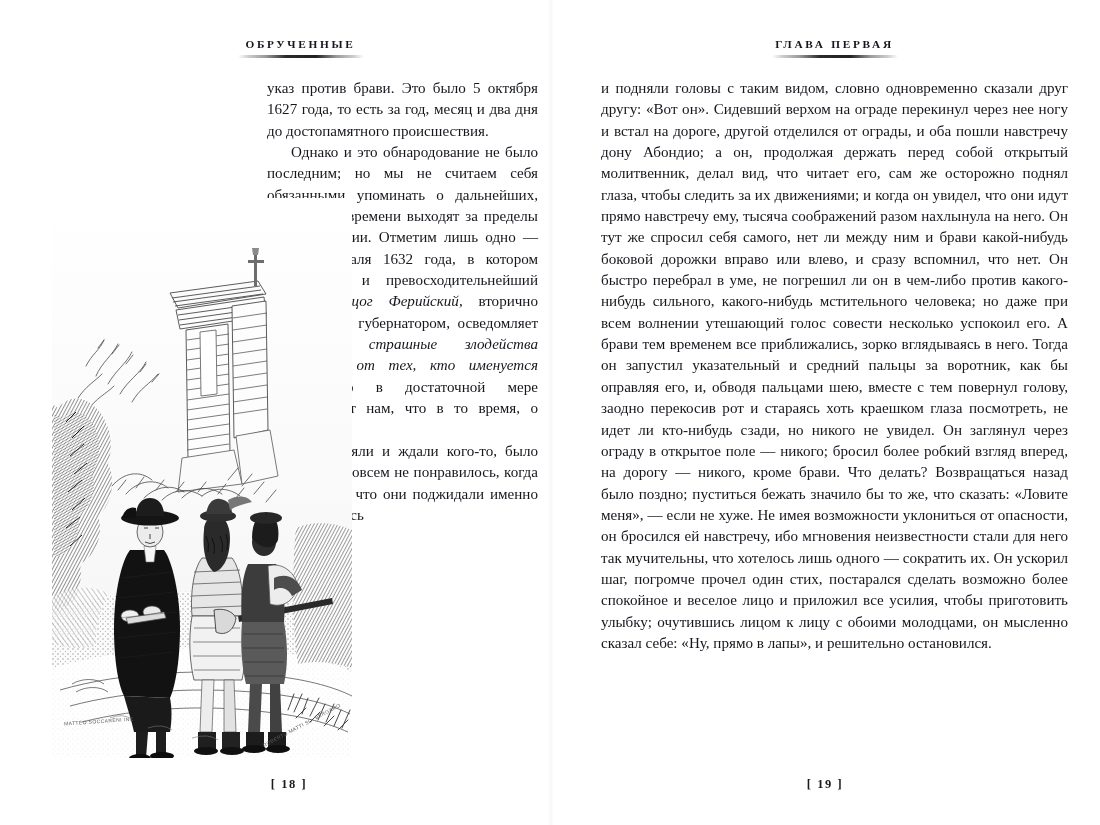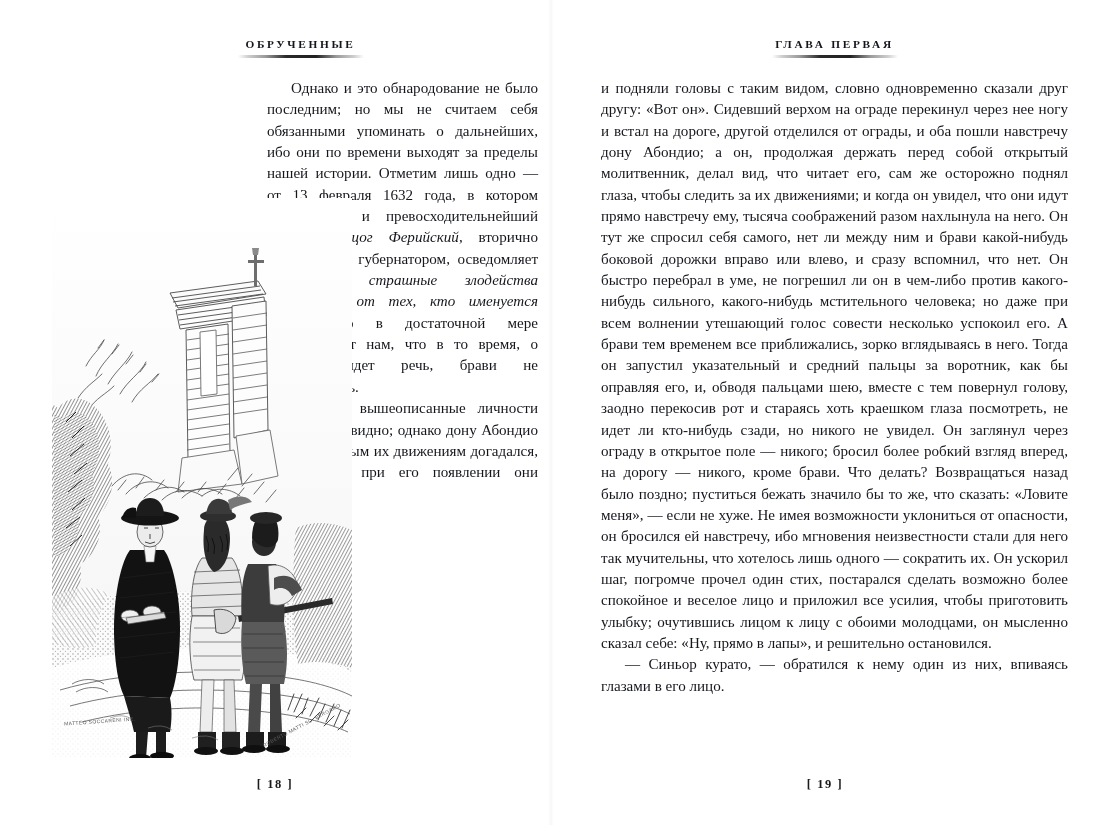--- a/index.html
+++ b/index.html
@@ -108,21 +108,21 @@
     position: absolute;
     bottom: 33px;
     left: 0;
     width: 100%;
     text-align: center;
     font-size: 12.5px;
     font-weight: bold;
     letter-spacing: 1.6px;
     color: #1a1a1a;
   }
-  .page-left .folio  { padding-right: 64px; }
+  .page-left .folio  { padding-right: 64px; margin-left: 14px; }
   .page-right .folio { padding-right: 10px; }
 
   
   .gutter {
     position: absolute;
     left: 548px; top: 0;
     width: 6px; height: 825px;
     background: linear-gradient(to right, rgba(0,0,0,0.0), rgba(0,0,0,0.03), rgba(0,0,0,0.0));
     pointer-events: none;
   }
@@ -134,20 +134,21 @@
 
   <div class="page page-left">
 
     <div class="running-head">ОБРУЧЕННЫЕ</div>
     <div class="head-rule"></div>
 
     <div class="col">
 
       <div class="illus-wrap"></div>
 
+      <p class="noindent">указ против брави. Это было 5 октября 1627 года, то есть за год, месяц и два дня до достопамятного происшествия.</p>
 
       <p><span>Однако и это обнародование не было последним; но мы не считаем себя обязанными упоминать о дальнейших, ибо они по времени выходят за пределы нашей истории. Отметим лишь одно — от 13 февраля 1632 года, в котором славнейший и превосходительнейший синьор, </span><i>герцог Ферийский</i><span>, вторично назначенный губернатором, осведомляет нас, что </span><i>страшные злодейства происходят от тех, кто именуется брави</i><span>. Это в достаточной мере подтверждает нам, что в то время, о котором идет речь, брави не переводились.</span></p>
 
       <p>Что две вышеописанные личности стояли и ждали кого-то, было более чем очевидно; однако дону Абондио совсем не понравилось, когда он по некоторым их движениям догадался, что они поджидали именно его. Ибо при его появлении они переглянулись</p>
     </div>
 
     <div class="engraving">
       <svg viewBox="0 0 300 560" xmlns="http://www.w3.org/2000/svg" aria-hidden="true">
         <defs>
 
@@ -372,21 +373,20 @@
     <div class="folio">[ 18 ]</div>
   </div>
 
   <div class="page page-right">
 
     <div class="running-head">ГЛАВА ПЕРВАЯ</div>
     <div class="head-rule"></div>
 
     <div class="col">
       <p class="noindent">и подняли головы с таким видом, словно одновременно сказали друг другу: «Вот он». Сидевший верхом на ограде перекинул через нее ногу и встал на дороге, другой отделился от ограды, и оба пошли навстречу дону Абондио; а он, продолжая держать перед собой открытый молитвенник, делал вид, что читает его, сам же осторожно поднял глаза, чтобы следить за их движениями; и когда он увидел, что они идут прямо навстречу ему, тысяча соображений разом нахлынула на него. Он тут же спросил себя самого, нет ли между ним и брави какой-нибудь боковой дорожки вправо или влево, и сразу вспомнил, что нет. Он быстро перебрал в уме, не погрешил ли он в чем-либо против какого-нибудь сильного, какого-нибудь мстительного человека; но даже при всем волнении утешающий голос совести несколько успокоил его. А брави тем временем все приближались, зорко вглядываясь в него. Тогда он запустил указательный и средний пальцы за воротник, как бы оправляя его, и, обводя пальцами шею, вместе с тем повернул голову, заодно перекосив рот и стараясь хоть краешком глаза посмотреть, не идет ли кто-нибудь сзади, но никого не увидел. Он заглянул через ограду в открытое поле — никого; бросил более робкий взгляд вперед, на дорогу — никого, кроме брави. Что делать? Возвращаться назад было поздно; пуститься бежать значило бы то же, что сказать: «Ловите меня», — если не хуже. Не имея возможности уклониться от опасности, он бросился ей навстречу, ибо мгновения неизвестности стали для него так мучительны, что хотелось лишь одного — сократить их. Он ускорил шаг, погромче прочел один стих, постарался сделать возможно более спокойное и веселое лицо и приложил все усилия, чтобы приготовить улыбку; очутившись лицом к лицу с обоими молодцами, он мысленно сказал себе: «Ну, прямо в лапы», и решительно остановился.</p>
-      <p>— Синьор курато, — обратился к нему один из них, впиваясь глазами в его лицо.</p>
 
     </div>
 
     <div class="folio">[ 19 ]</div>
   </div>
 
   <div class="gutter"></div>
 </div>
 
 </body></html>

